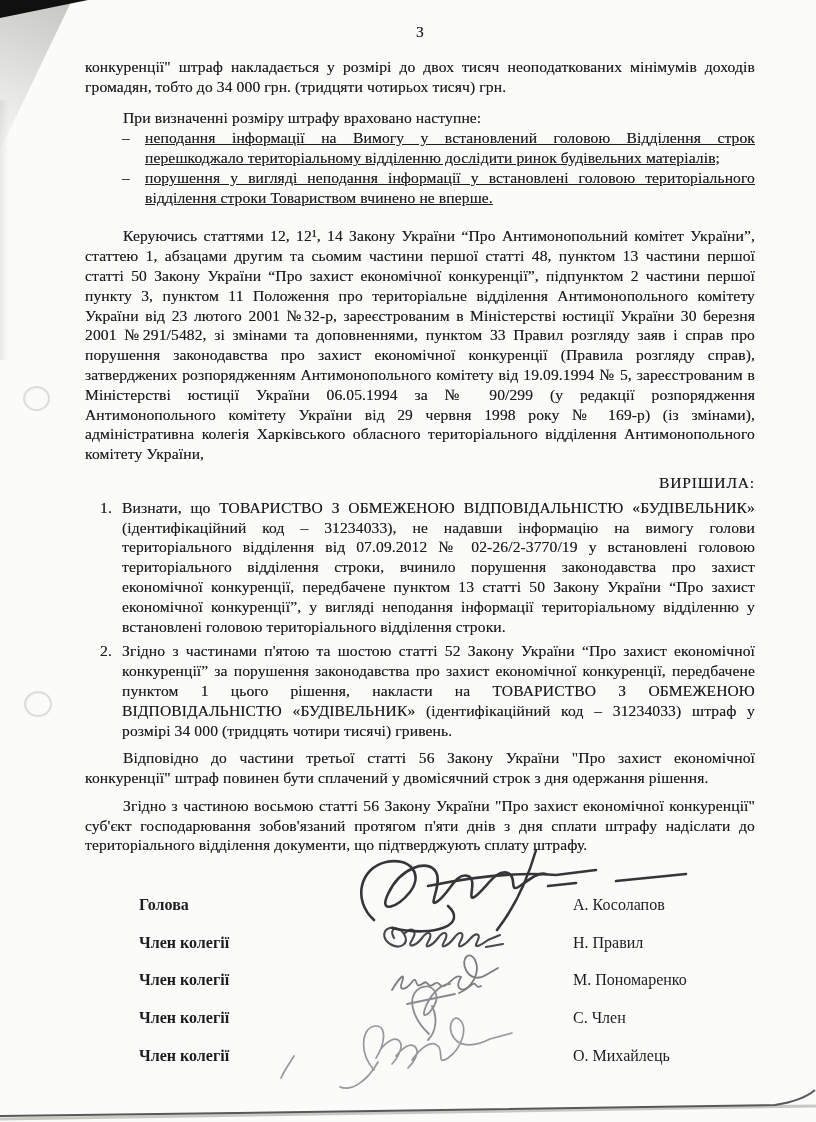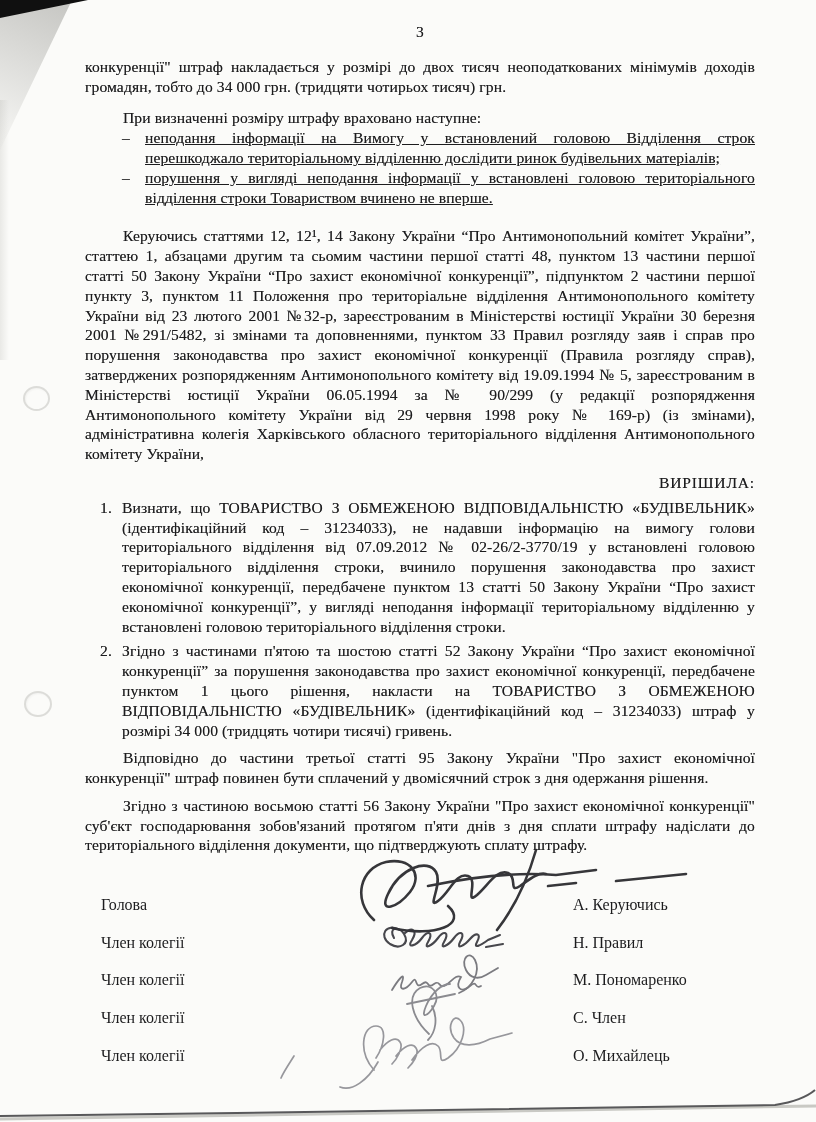--- a/index.html
+++ b/index.html
@@ -50,21 +50,21 @@
   .bitem { display: flex; }
   .bdash { flex: none; width: 23px; }
   .btext { flex: 1; text-align: justify; text-decoration: underline; }
   .heading { text-align: right; margin: 9px 0 5px 0; letter-spacing: 0.8px; }
   .ditem { display: flex; margin-left: 15px; margin-top: 5px; }
   .dnum { flex: none; width: 22px; }
   .dtext { flex: 1; text-align: justify; }
   
   .sigblock { position: absolute; left: 85px; top: 886px; width: 670px; }
   .sigrow { position: relative; height: 37.7px; display: flex; align-items: center; }
-  .sigtitle { margin-left: 16px; }
+  .sigtitle { margin-left: 54px; font-weight: bold; }
   .signame { position: absolute; left: 488px; }
   
   .ink {
     position: absolute; left: 0; top: 0;
     width: 816px; height: 1122px; pointer-events: none;
   }
 </style>
 </head>
 <body>
 
@@ -100,29 +100,29 @@
   <div class="ditem">
     <span class="dnum">1.</span>
     <span class="dtext">Визнати, що ТОВАРИСТВО З ОБМЕЖЕНОЮ ВІДПОВІДАЛЬНІСТЮ «БУДІВЕЛЬНИК» (ідентифікаційний код – 31234033), не надавши інформацію на вимогу голови територіального відділення від 07.09.2012 № 02-26/2-3770/19 у встановлені головою територіального відділення строки, вчинило порушення законодавства про захист економічної конкуренції, передбачене пунктом 13 статті 50 Закону України “Про захист економічної конкуренції”, у вигляді неподання інформації територіальному відділенню у встановлені головою територіального відділення строки.</span>
   </div>
 
   <div class="ditem">
     <span class="dnum">2.</span>
     <span class="dtext">Згідно з частинами п'ятою та шостою статті 52 Закону України “Про захист економічної конкуренції” за порушення законодавства про захист економічної конкуренції, передбачене пунктом 1 цього рішення, накласти на ТОВАРИСТВО З ОБМЕЖЕНОЮ ВІДПОВІДАЛЬНІСТЮ «БУДІВЕЛЬНИК» (ідентифікаційний код – 31234033) штраф у розмірі 34 000 (тридцять чотири тисячі) гривень.</span>
   </div>
 
-  <div class="para indent mt8">Відповідно до частини третьої статті 95 Закону України "Про захист економічної конкуренції" штраф повинен бути сплачений у двомісячний строк з дня одержання рішення.</div>
+  <div class="para indent mt8">Відповідно до частини третьої статті 56 Закону України "Про захист економічної конкуренції" штраф повинен бути сплачений у двомісячний строк з дня одержання рішення.</div>
   <div class="para indent mt8">Згідно з частиною восьмою статті 56 Закону України "Про захист економічної конкуренції" суб'єкт господарювання зобов'язаний протягом п'яти днів з дня сплати штрафу надіслати до територіального відділення документи, що підтверджують сплату штрафу.</div>
 
 </div>
 
 <div class="sigblock">
   <div class="sigrow">
     <span class="sigtitle">Голова</span>
-    <span class="signame">А. Керуючись</span>
+    <span class="signame">А. Косолапов</span>
   </div>
   <div class="sigrow">
     <span class="sigtitle">Член колегії</span>
     <span class="signame">Н. Правил</span>
   </div>
   <div class="sigrow">
     <span class="sigtitle">Член колегії</span>
     <span class="signame">М. Пономаренко</span>
   </div>
   <div class="sigrow">

